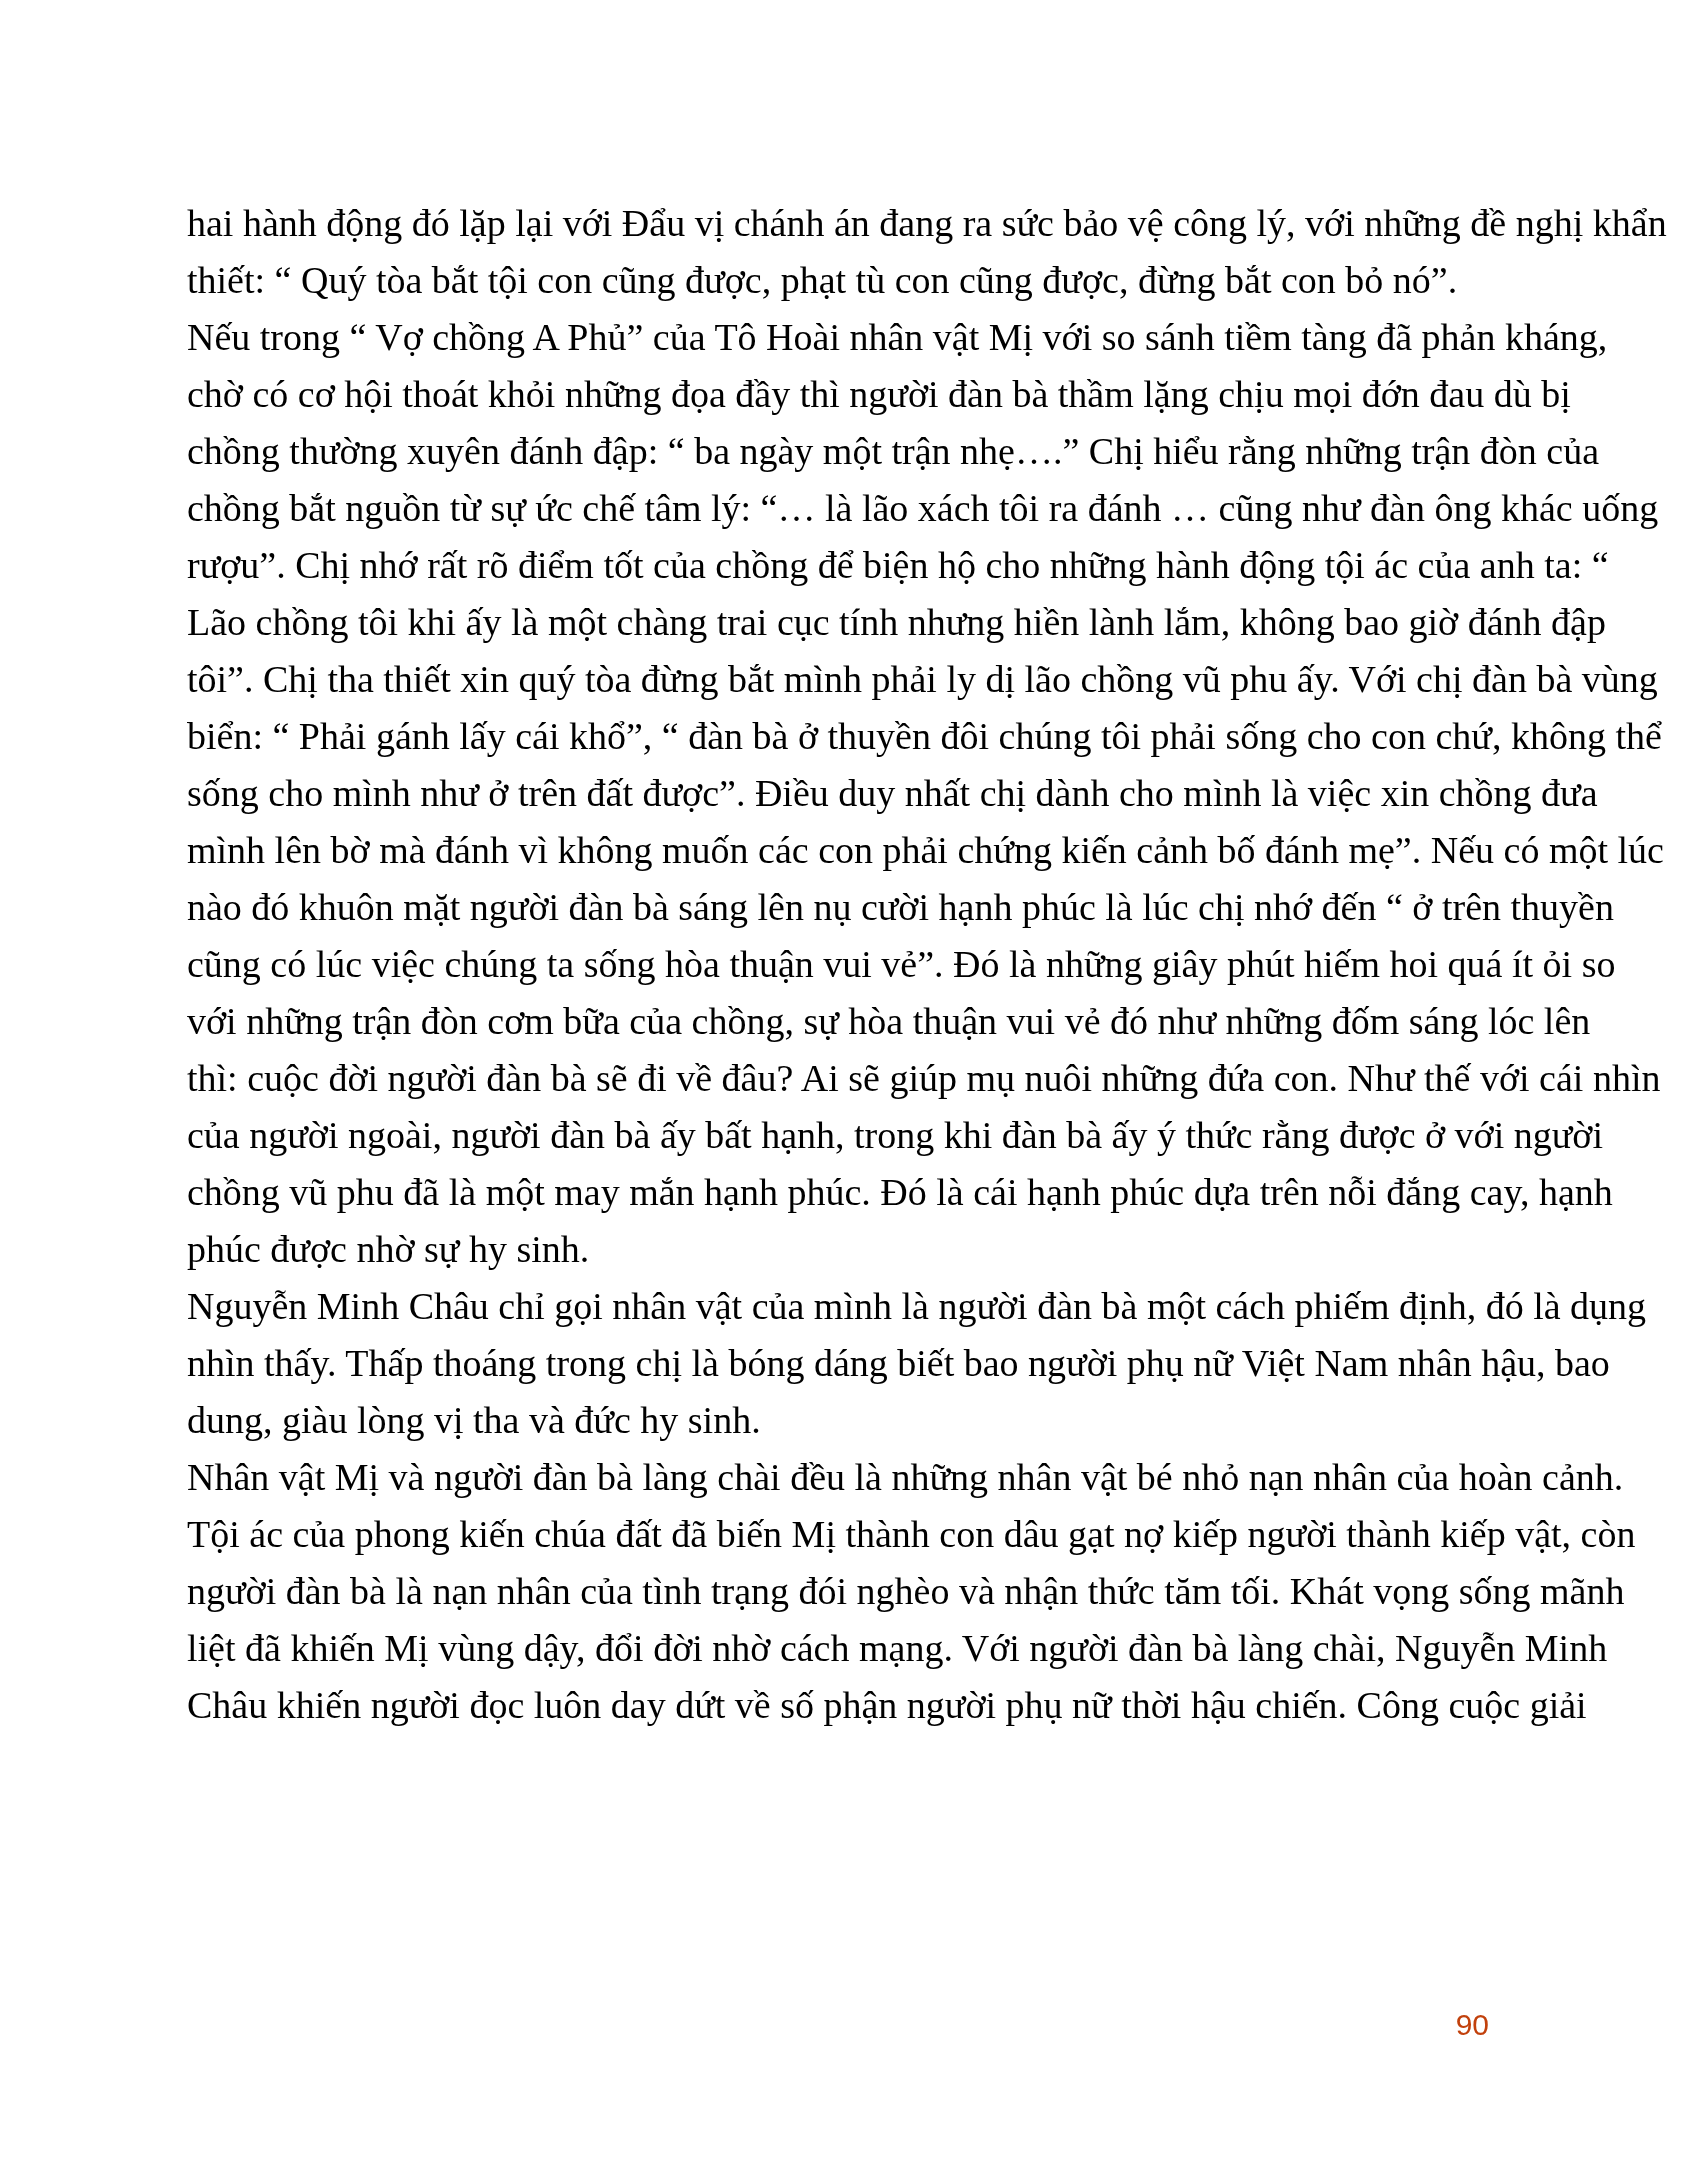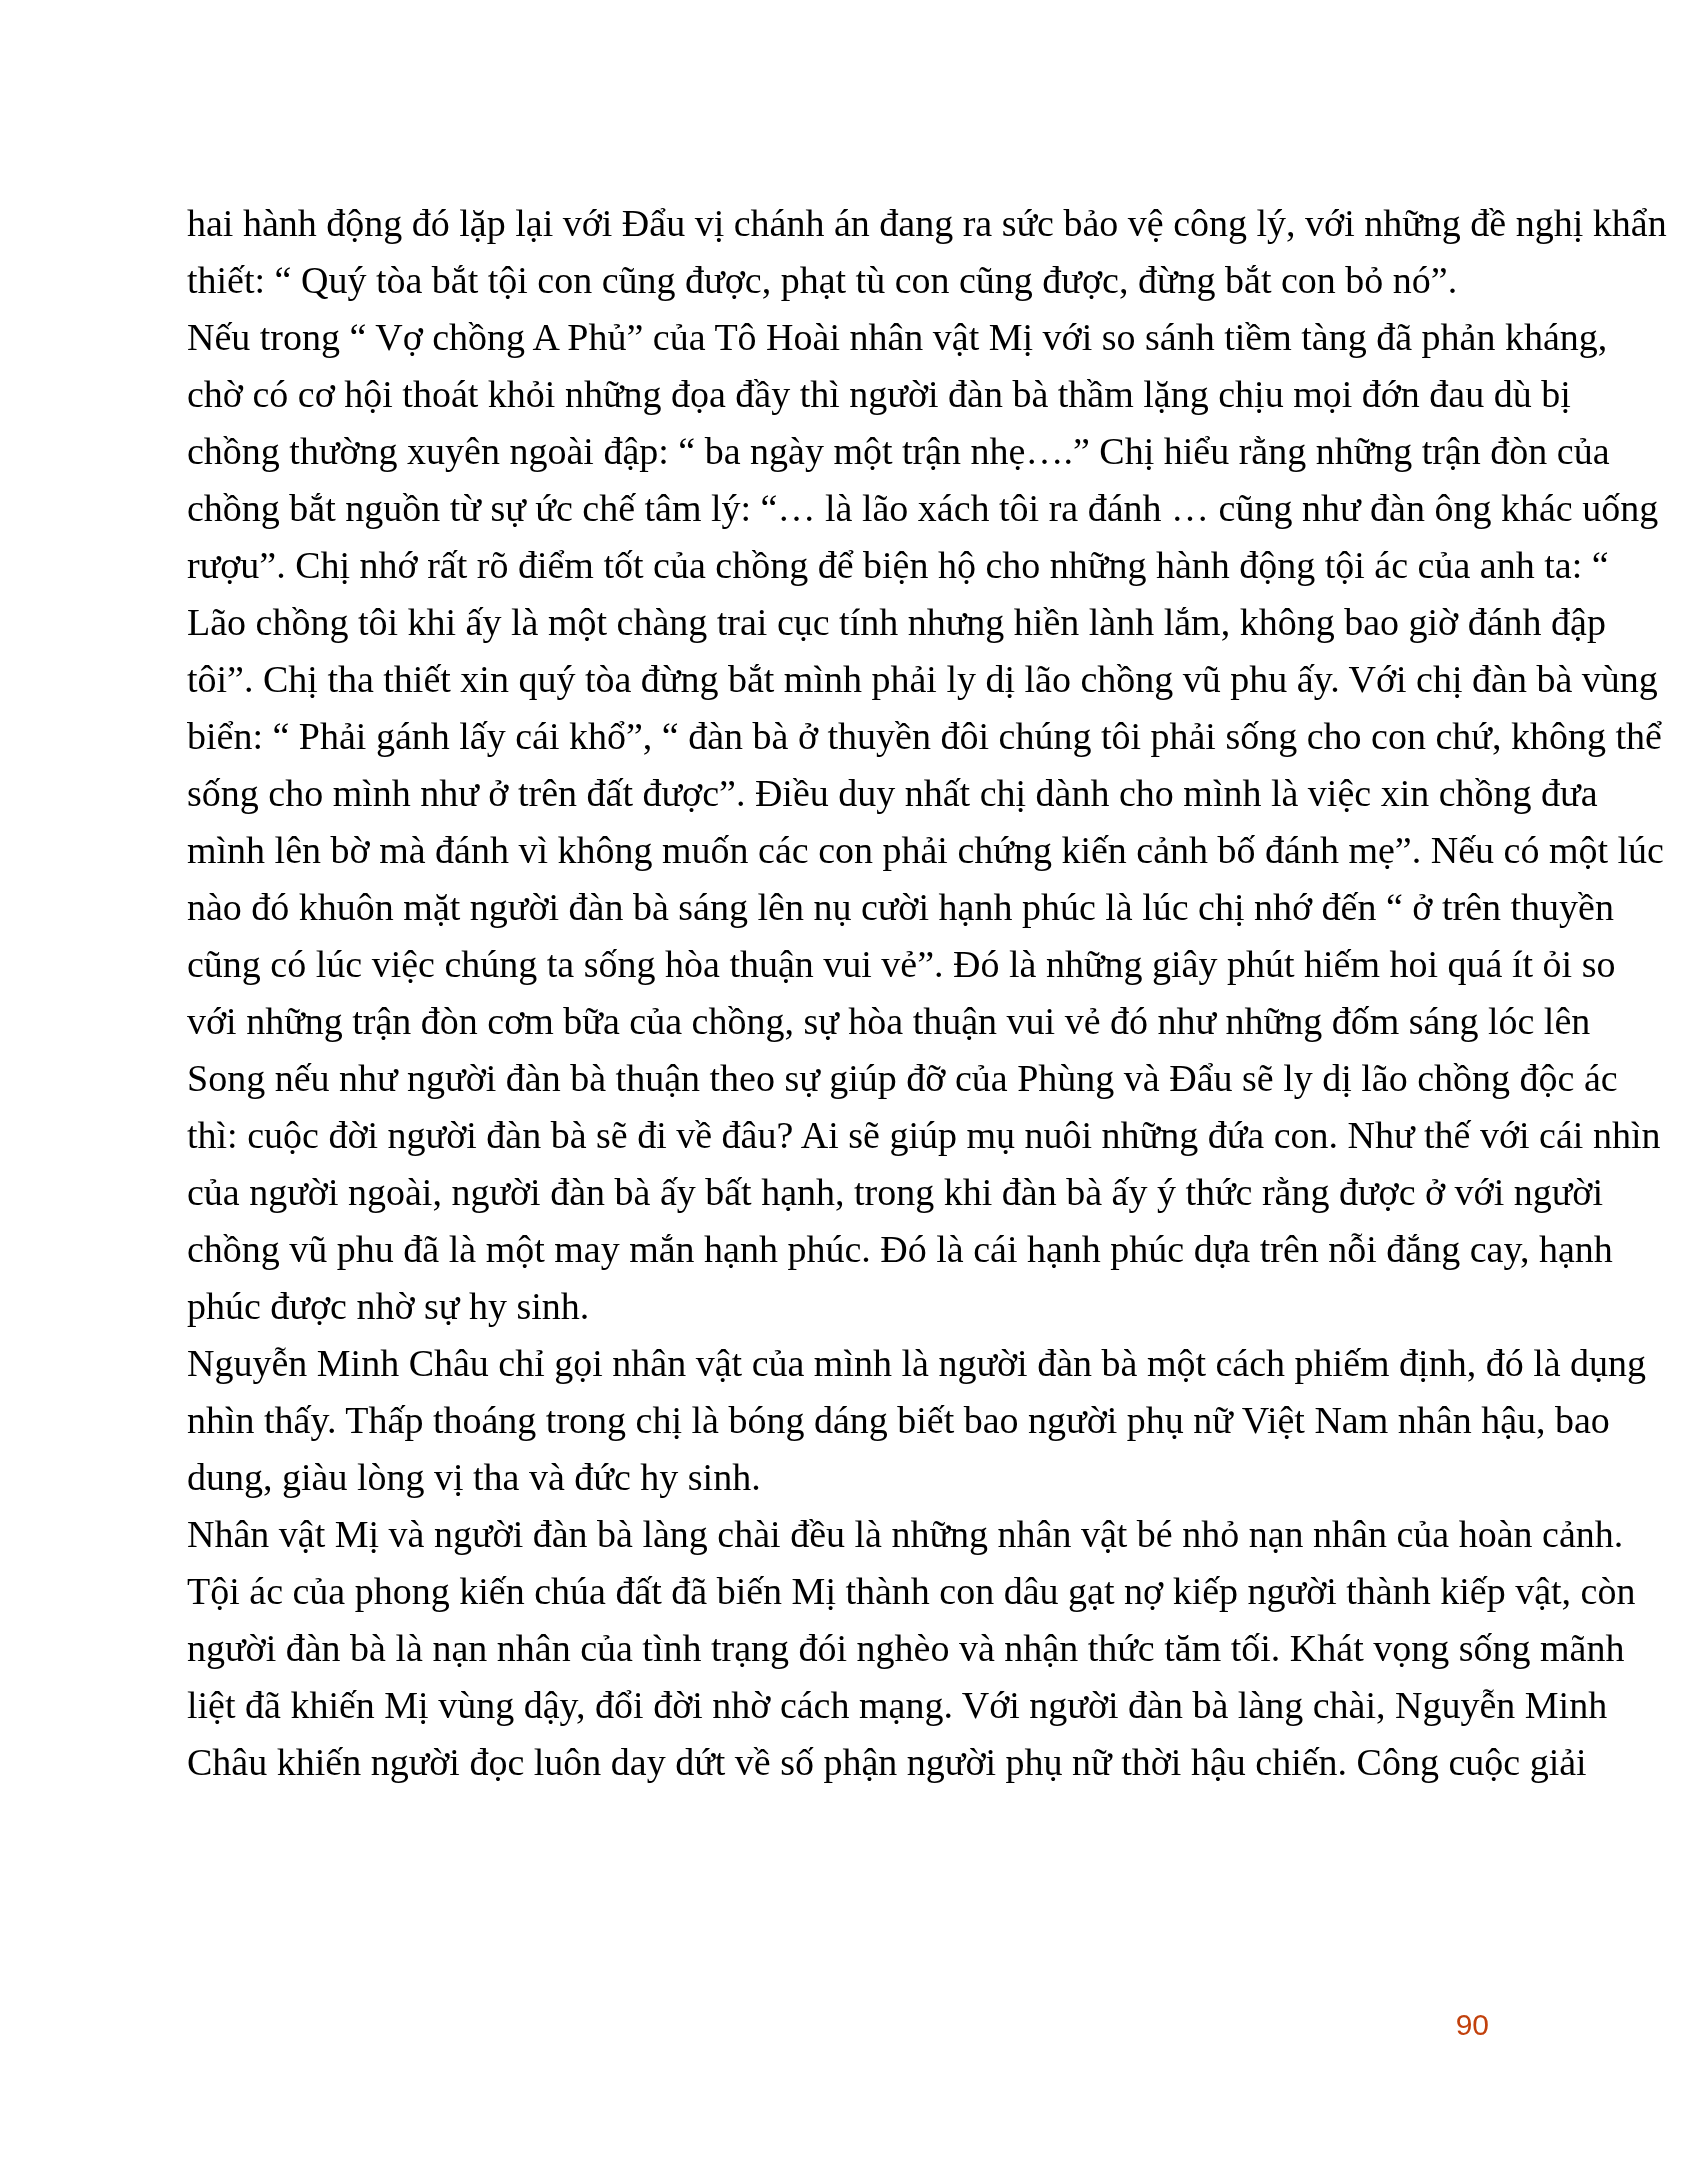--- a/index.html
+++ b/index.html
@@ -47,32 +47,31 @@
 </style>
 </head>
 <body>
 
 <div class="page">
   <div class="doc-body">
       <div class="line">hai hành động đó lặp lại với Đẩu vị chánh án đang ra sức bảo vệ công lý, với những đề nghị khẩn</div>
       <div class="line para-end">thiết: “ Quý tòa bắt tội con cũng được, phạt tù con cũng được, đừng bắt con bỏ nó”.</div>
       <div class="line">Nếu trong “ Vợ chồng A Phủ” của Tô Hoài nhân vật Mị với so sánh tiềm tàng đã phản kháng,</div>
       <div class="line">chờ có cơ hội thoát khỏi những đọa đầy thì người đàn bà thầm lặng chịu mọi đớn đau dù bị</div>
-      <div class="line">chồng thường xuyên ngoài đập: “ ba ngày một trận nhẹ….” Chị hiểu rằng những trận đòn của</div>
+      <div class="line">chồng thường xuyên đánh đập: “ ba ngày một trận nhẹ….” Chị hiểu rằng những trận đòn của</div>
       <div class="line">chồng bắt nguồn từ sự ức chế tâm lý: “… là lão xách tôi ra đánh … cũng như đàn ông khác uống</div>
       <div class="line">rượu”. Chị nhớ rất rõ điểm tốt của chồng để biện hộ cho những hành động tội ác của anh ta: “</div>
       <div class="line">Lão chồng tôi khi ấy là một chàng trai cục tính nhưng hiền lành lắm, không bao giờ đánh đập</div>
       <div class="line">tôi”. Chị tha thiết xin quý tòa đừng bắt mình phải ly dị lão chồng vũ phu ấy. Với chị đàn bà vùng</div>
       <div class="line">biển: “ Phải gánh lấy cái khổ”, “ đàn bà ở thuyền đôi chúng tôi phải sống cho con chứ, không thể</div>
       <div class="line">sống cho mình như ở trên đất được”. Điều duy nhất chị dành cho mình là việc xin chồng đưa</div>
       <div class="line">mình lên bờ mà đánh vì không muốn các con phải chứng kiến cảnh bố đánh mẹ”. Nếu có một lúc</div>
       <div class="line">nào đó khuôn mặt người đàn bà sáng lên nụ cười hạnh phúc là lúc chị nhớ đến “ ở trên thuyền</div>
       <div class="line">cũng có lúc việc chúng ta sống hòa thuận vui vẻ”. Đó là những giây phút hiếm hoi quá ít ỏi so</div>
       <div class="line">với những trận đòn cơm bữa của chồng, sự hòa thuận vui vẻ đó như những đốm sáng lóc lên</div>
-      <div class="line">Song nếu như người đàn bà thuận theo sự giúp đỡ của Phùng và Đẩu sẽ ly dị lão chồng độc ác</div>
       <div class="line">thì: cuộc đời người đàn bà sẽ đi về đâu? Ai sẽ giúp mụ nuôi những đứa con. Như thế với cái nhìn</div>
       <div class="line">của người ngoài, người đàn bà ấy bất hạnh, trong khi đàn bà ấy ý thức rằng được ở với người</div>
       <div class="line">chồng vũ phu đã là một may mắn hạnh phúc. Đó là cái hạnh phúc dựa trên nỗi đắng cay, hạnh</div>
       <div class="line para-end">phúc được nhờ sự hy sinh.</div>
       <div class="line">Nguyễn Minh Châu chỉ gọi nhân vật của mình là người đàn bà một cách phiếm định, đó là dụng</div>
       <div class="line">nhìn thấy. Thấp thoáng trong chị là bóng dáng biết bao người phụ nữ Việt Nam nhân hậu, bao</div>
       <div class="line para-end">dung, giàu lòng vị tha và đức hy sinh.</div>
       <div class="line">Nhân vật Mị và người đàn bà làng chài đều là những nhân vật bé nhỏ nạn nhân của hoàn cảnh.</div>
       <div class="line">Tội ác của phong kiến chúa đất đã biến Mị thành con dâu gạt nợ kiếp người thành kiếp vật, còn</div>
       <div class="line">người đàn bà là nạn nhân của tình trạng đói nghèo và nhận thức tăm tối. Khát vọng sống mãnh</div>

